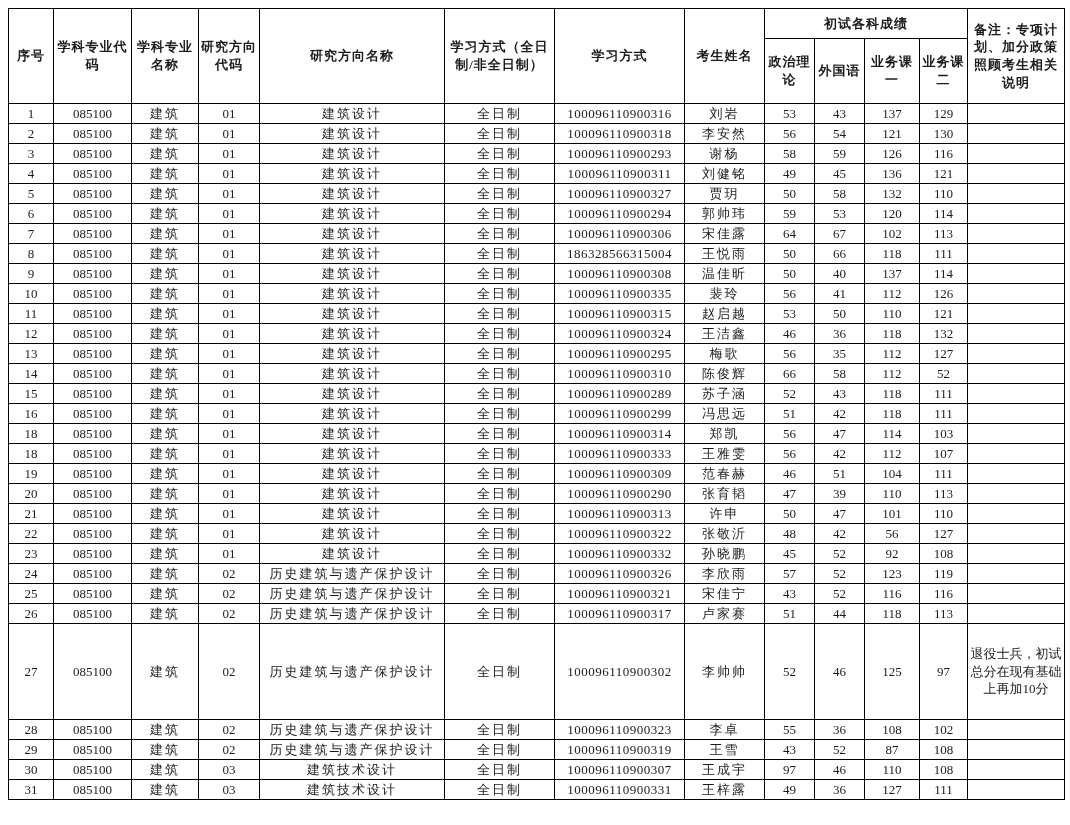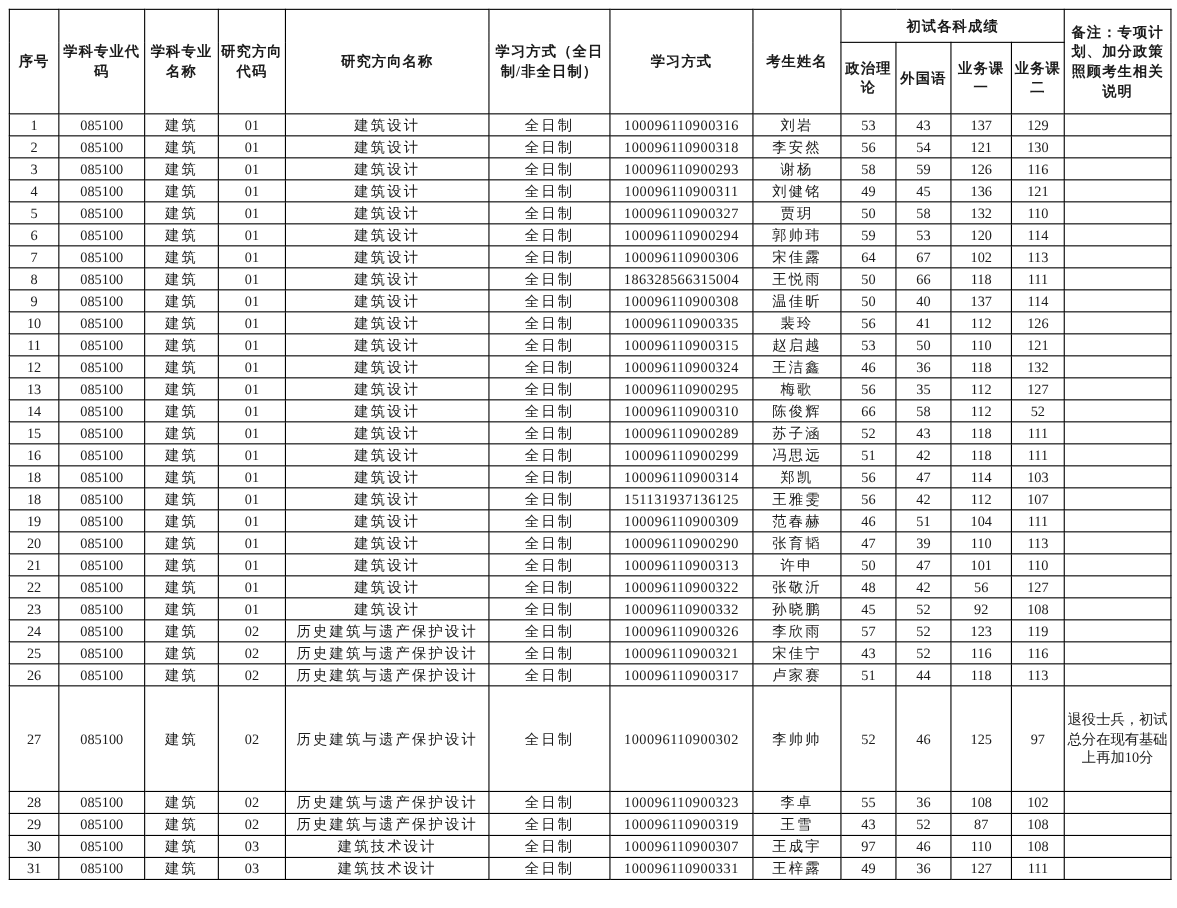--- a/index.html
+++ b/index.html
@@ -359,21 +359,21 @@
           <td class="col-course2">103</td>
           <td class="col-remark"></td>
         </tr>
         <tr>
           <td class="col-index">18</td>
           <td class="col-subject_code">085100</td>
           <td class="col-subject_name">建筑</td>
           <td class="col-direction_code">01</td>
           <td class="col-direction_name">建筑设计</td>
           <td class="col-study_mode">全日制</td>
-          <td class="col-candidate_no">151131937136125</td>
+          <td class="col-candidate_no">100096110900333</td>
           <td class="col-candidate_name">王雅雯</td>
           <td class="col-politics">56</td>
           <td class="col-foreign_language">42</td>
           <td class="col-course1">112</td>
           <td class="col-course2">107</td>
           <td class="col-remark"></td>
         </tr>
         <tr>
           <td class="col-index">19</td>
           <td class="col-subject_code">085100</td>

